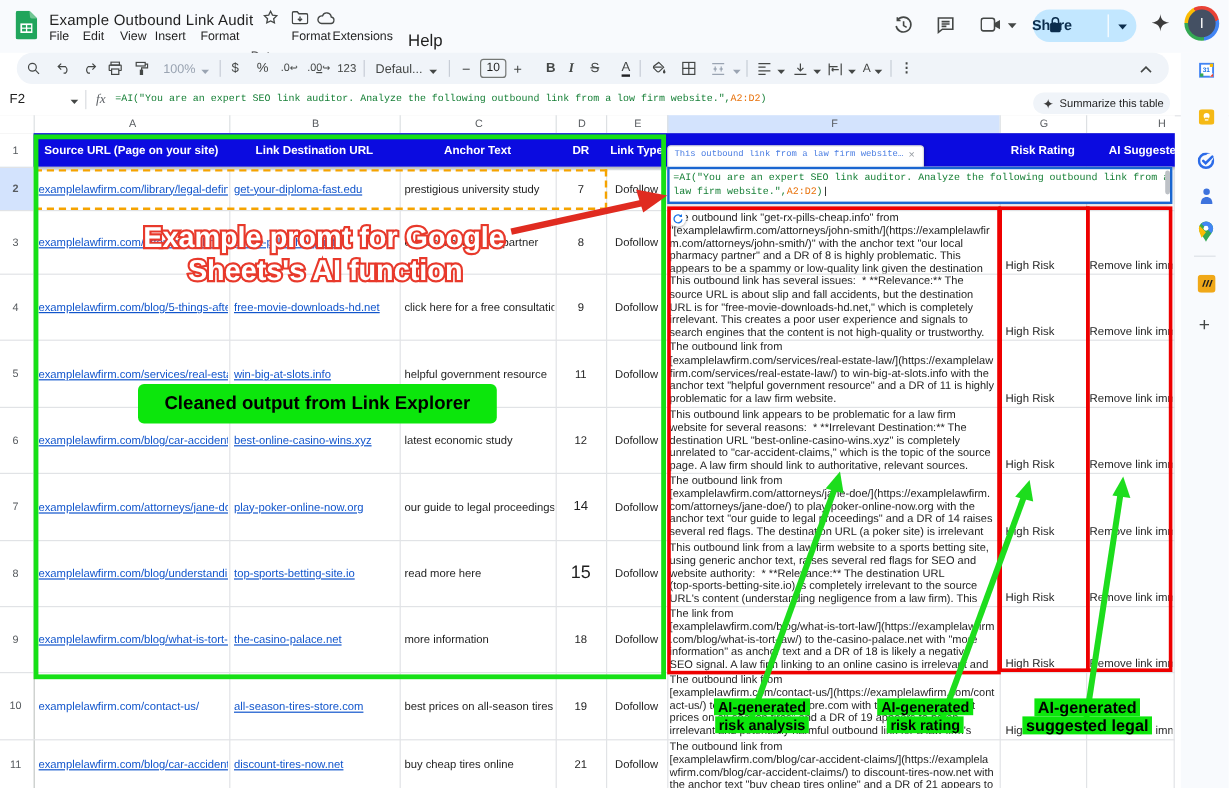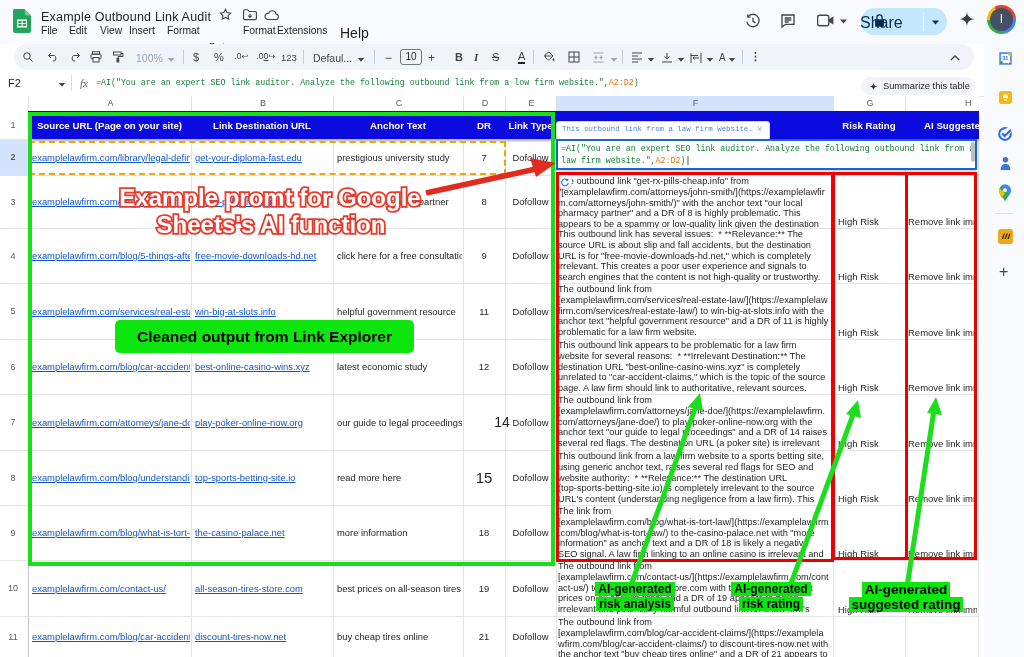--- a/index.html
+++ b/index.html
@@ -50,21 +50,21 @@
     <path d="M18 7 l7 -4 v12 l-7 -4" fill="#444746" stroke="none"></path>
   </svg>
 <svg style="position:absolute;left:839px;top:18px" width="9" height="6" viewBox="0 0 10 6">
     <path d="M1 1.2 h8 l-4 4.6 z" fill="#444746"></path>
   </svg>
 <div style="position:absolute;left:861px;top:8px;width:86px;height:27px;background:#c2e7ff;border-radius:14px"></div>
 <svg style="position:absolute;left:874px;top:14px" width="11" height="14" viewBox="0 0 18 24" fill="none" stroke="#0b2d4d" stroke-width="2.2">
     <rect x="1.4" y="9" width="15.2" height="13" rx="2" fill="#0b2d4d" stroke="none"></rect>
     <path d="M4.5 9 v-3 a4.5 4.5 0 0 1 9 0 v3"></path>
   </svg>
-<div style="position:absolute;left:860px;top:14px;font-size:16px;font-weight:400;color:#0b2d4d">Share</div>
+<div style="position:absolute;left:860px;top:14px;font-size:12px;font-weight:700;color:#0b2d4d">Share</div>
 <div style="position:absolute;left:923px;top:12px;width:1px;height:19px;background:#fff"></div>
 <svg style="position:absolute;left:931px;top:19px" width="9" height="6" viewBox="0 0 10 6">
     <path d="M1 1.2 h8 l-4 4.6 z" fill="#0b2d4d"></path>
   </svg>
 <svg style="position:absolute;left:959px;top:11px" width="16" height="16" viewBox="0 0 24 24">
     <path d="M12 1 C12.6 7 14.5 10.4 23 12 C14.5 13.6 12.6 17 12 23 C11.4 17 9.5 13.6 1 12 C9.5 10.4 11.4 7 12 1 z" fill="#3c3c3c"></path>
   </svg>
 <div style="position:absolute;left:987px;top:5px;width:29px;height:29px;border-radius:50%;background:conic-gradient(#e94235 0 22%,#4285f4 22% 48%,#34a853 48% 75%,#fbbc04 75% 92%,#e94235 92%)"></div>
 <div style="position:absolute;left:990px;top:8px;width:23px;height:23px;border-radius:50%;background:#445063;color:#fff;font-size:12px;text-align:center;line-height:23px">I</div>
 <div style="position:absolute;left:14px;top:44px;width:960px;height:26px;background:#f0f4f9;border-radius:13px"></div>
@@ -315,42 +315,42 @@
 <div style="position:absolute;top:339px;height:55px;display:flex;align-items:center;overflow:hidden;white-space:nowrap;font-size:9.4px;left:337px;width:125px;color:#1f1f1f">latest economic study</div>
 <div style="position:absolute;top:339px;height:55px;display:flex;align-items:center;overflow:hidden;white-space:nowrap;font-size:9.4px;left:463px;width:42px;justify-content:center;color:#1f1f1f">12</div>
 <div style="position:absolute;top:339px;height:55px;display:flex;align-items:center;overflow:hidden;white-space:nowrap;font-size:9.4px;left:505px;width:51px;justify-content:center;color:#1f1f1f">Dofollow</div>
 <div style="position:absolute;top:394px;height:56px;display:flex;align-items:center;overflow:hidden;white-space:nowrap;font-size:9.4px;left:32px;width:158px">
     <span style="color:#1155cc;text-decoration:underline">examplelawfirm.com/attorneys/jane-doe/</span>
   </div>
 <div style="position:absolute;top:394px;height:56px;display:flex;align-items:center;overflow:hidden;white-space:nowrap;font-size:9.4px;left:195px;width:137px">
     <span style="color:#1155cc;text-decoration:underline">play-poker-online-now.org</span>
   </div>
 <div style="position:absolute;top:394px;height:56px;display:flex;align-items:center;overflow:hidden;white-space:nowrap;font-size:9.4px;left:337px;width:125px;color:#1f1f1f">our guide to legal proceedings</div>
-<div style="position:absolute;top:394px;height:56px;display:flex;align-items:center;overflow:hidden;white-space:nowrap;font-size:14px;left:481px;width:42px;justify-content:center;color:#1f1f1f">14</div>
+<div style="position:absolute;top:394px;height:56px;display:flex;align-items:center;overflow:hidden;white-space:nowrap;font-size:11px;left:463px;width:42px;justify-content:center;color:#1f1f1f">14</div>
 <div style="position:absolute;top:394px;height:56px;display:flex;align-items:center;overflow:hidden;white-space:nowrap;font-size:9.4px;left:505px;width:51px;justify-content:center;color:#1f1f1f">Dofollow</div>
 <div style="position:absolute;top:450px;height:55px;display:flex;align-items:center;overflow:hidden;white-space:nowrap;font-size:9.4px;left:32px;width:158px">
     <span style="color:#1155cc;text-decoration:underline">examplelawfirm.com/blog/understanding-negligence</span>
   </div>
 <div style="position:absolute;top:450px;height:55px;display:flex;align-items:center;overflow:hidden;white-space:nowrap;font-size:9.4px;left:195px;width:137px">
     <span style="color:#1155cc;text-decoration:underline">top-sports-betting-site.io</span>
   </div>
 <div style="position:absolute;top:450px;height:55px;display:flex;align-items:center;overflow:hidden;white-space:nowrap;font-size:9.4px;left:337px;width:125px;color:#1f1f1f">read more here</div>
 <div style="position:absolute;top:450px;height:55px;display:flex;align-items:center;overflow:hidden;white-space:nowrap;font-size:15px;left:463px;width:42px;justify-content:center;color:#1f1f1f">15</div>
 <div style="position:absolute;top:450px;height:55px;display:flex;align-items:center;overflow:hidden;white-space:nowrap;font-size:9.4px;left:505px;width:51px;justify-content:center;color:#1f1f1f">Dofollow</div>
 <div style="position:absolute;top:505px;height:55px;display:flex;align-items:center;overflow:hidden;white-space:nowrap;font-size:9.4px;left:32px;width:158px">
     <span style="color:#1155cc;text-decoration:underline">examplelawfirm.com/blog/what-is-tort-law/</span>
   </div>
 <div style="position:absolute;top:505px;height:55px;display:flex;align-items:center;overflow:hidden;white-space:nowrap;font-size:9.4px;left:195px;width:137px">
     <span style="color:#1155cc;text-decoration:underline">the-casino-palace.net</span>
   </div>
 <div style="position:absolute;top:505px;height:55px;display:flex;align-items:center;overflow:hidden;white-space:nowrap;font-size:9.4px;left:337px;width:125px;color:#1f1f1f">more information</div>
 <div style="position:absolute;top:505px;height:55px;display:flex;align-items:center;overflow:hidden;white-space:nowrap;font-size:9.4px;left:463px;width:42px;justify-content:center;color:#1f1f1f">18</div>
 <div style="position:absolute;top:505px;height:55px;display:flex;align-items:center;overflow:hidden;white-space:nowrap;font-size:9.4px;left:505px;width:51px;justify-content:center;color:#1f1f1f">Dofollow</div>
 <div style="position:absolute;top:560px;height:56px;display:flex;align-items:center;overflow:hidden;white-space:nowrap;font-size:9.4px;left:32px;width:158px">
-    <span style="color:#1155cc;text-decoration:underline">examplelawfirm.com/contact-us/</span>
+    <span style="color:#1155cc;">examplelawfirm.com/contact-us/</span>
   </div>
 <div style="position:absolute;top:560px;height:56px;display:flex;align-items:center;overflow:hidden;white-space:nowrap;font-size:9.4px;left:195px;width:137px">
     <span style="color:#1155cc;text-decoration:underline">all-season-tires-store.com</span>
   </div>
 <div style="position:absolute;top:560px;height:56px;display:flex;align-items:center;overflow:hidden;white-space:nowrap;font-size:9.4px;left:337px;width:125px;color:#1f1f1f">best prices on all-season tires</div>
 <div style="position:absolute;top:560px;height:56px;display:flex;align-items:center;overflow:hidden;white-space:nowrap;font-size:9.4px;left:463px;width:42px;justify-content:center;color:#1f1f1f">19</div>
 <div style="position:absolute;top:560px;height:56px;display:flex;align-items:center;overflow:hidden;white-space:nowrap;font-size:9.4px;left:505px;width:51px;justify-content:center;color:#1f1f1f">Dofollow</div>
 <div style="position:absolute;top:616px;height:41px;display:flex;align-items:center;overflow:hidden;white-space:nowrap;font-size:9.4px;left:32px;width:158px">
     <span style="color:#1155cc;text-decoration:underline">examplelawfirm.com/blog/car-accident-claims/</span>
   </div>
@@ -411,12 +411,12 @@
 <path d="M904 607 L934 410" stroke="#1ddd1d" stroke-width="5" fill="none"></path>
 <path d="M936 397 L927 413 L942 415 z" fill="#1ddd1d"></path>
 </svg>
 <svg style="position:absolute;left:90px;top:180px" width="460" height="62" viewBox="0 0 460 62">
 <text x="180" y="26" text-anchor="middle" font-family="Liberation Sans,sans-serif" font-size="24" font-weight="bold" fill="#fff" stroke="#e8392b" stroke-width="3.6" paint-order="stroke" letter-spacing="0">Example promt for Google</text>
 <text x="181" y="53" text-anchor="middle" font-family="Liberation Sans,sans-serif" font-size="24" font-weight="bold" fill="#fff" stroke="#e8392b" stroke-width="3.6" paint-order="stroke">Sheets's AI function</text>
 </svg>
 <div style="position:absolute;left:115px;top:320px;width:299px;height:33px;background:#0ce60c;border-radius:5px;display:flex;align-items:center;justify-content:center;font-size:15.5px;font-weight:bold;color:#000">Cleaned output from Link Explorer</div>
 <div style="position:absolute;left:545px;top:582px;width:180px;text-align:center;line-height:15px;font-weight:bold;font-size:12px;color:#000"><span style="background:#0ce60c;padding:0 3px">AI-generated</span><br><span style="background:#0ce60c;padding:0 3px">risk analysis</span></div>
 <div style="position:absolute;left:681px;top:582px;width:180px;text-align:center;line-height:15px;font-weight:bold;font-size:12px;color:#000"><span style="background:#0ce60c;padding:0 3px">AI-generated</span><br><span style="background:#0ce60c;padding:0 3px">risk rating</span></div>
-<div style="position:absolute;left:816px;top:582px;width:180px;text-align:center;line-height:15px;font-weight:bold;font-size:13.5px;color:#000"><span style="background:#0ce60c;padding:0 3px">AI-generated</span><br><span style="background:#0ce60c;padding:0 3px">suggested rating</span></div>
+<div style="position:absolute;left:816px;top:582px;width:180px;text-align:center;line-height:15px;font-weight:bold;font-size:13.5px;color:#000"><span style="background:#0ce60c;padding:0 3px">AI-generated</span><br><span style="background:#0ce60c;padding:0 3px">suggested legal</span></div>
 </body></html>

